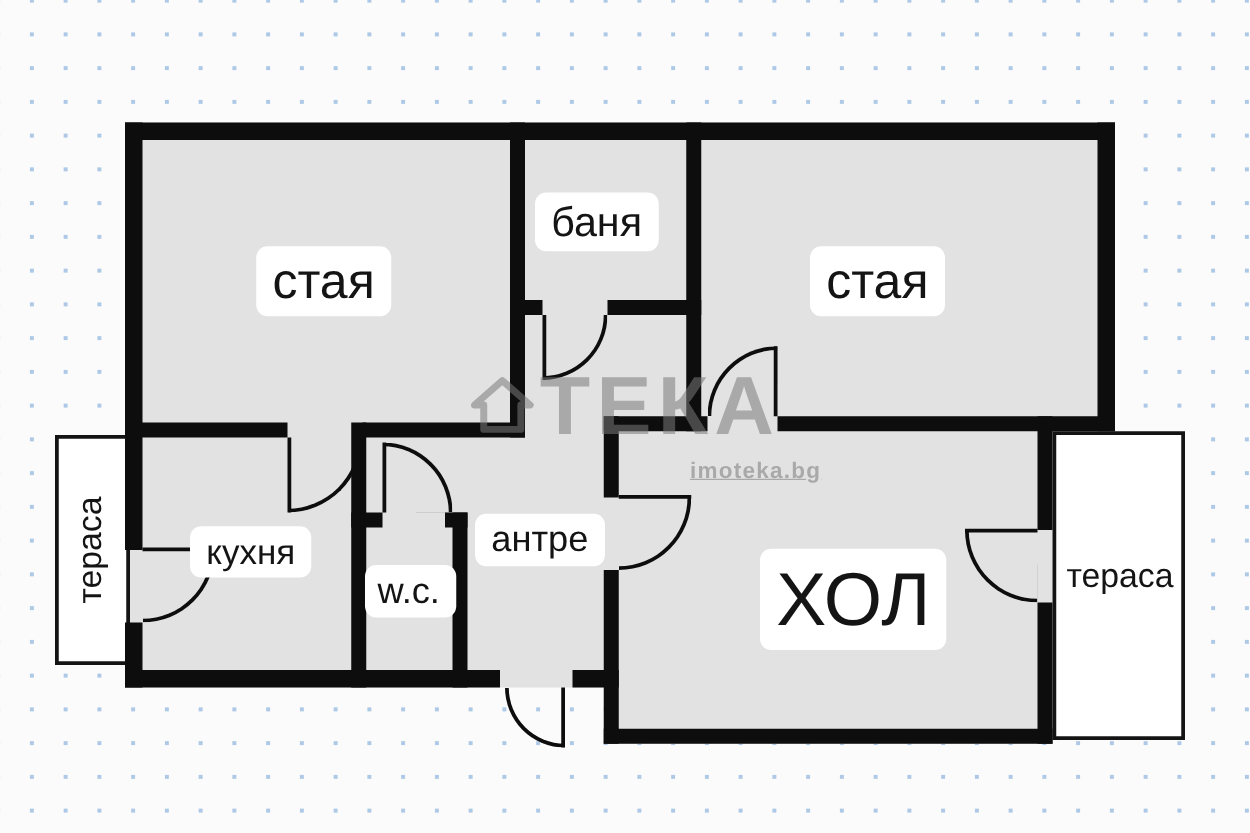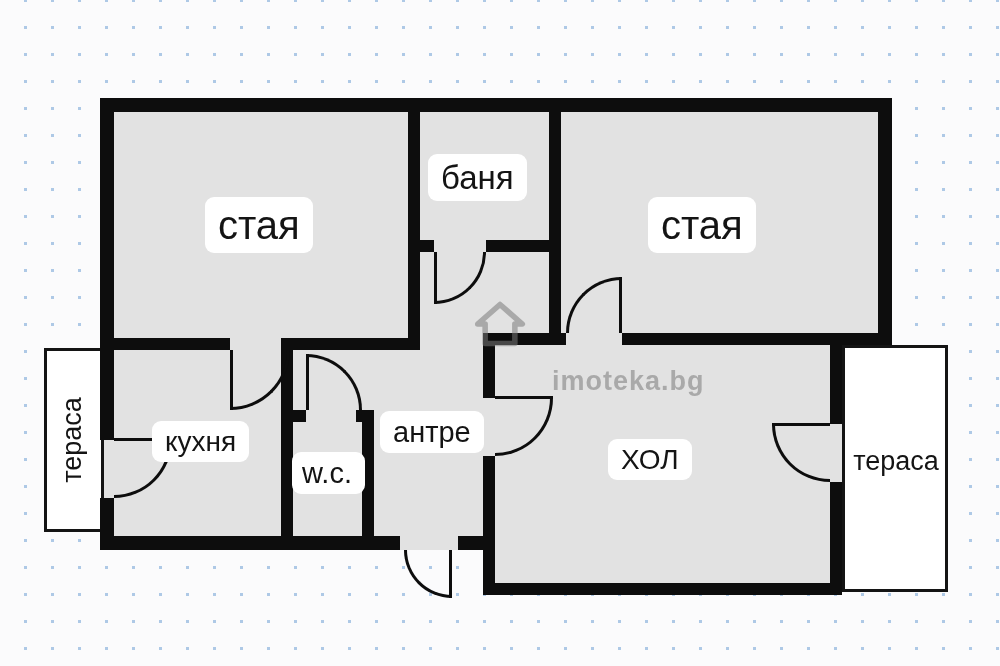--- a/index.html
+++ b/index.html
@@ -25,22 +25,23 @@
     position:absolute; z-index:4; color:#141414; font-size:27px; font-weight:500; white-space:nowrap;
   }
   .watermark {
     position:absolute; z-index:3; left:500px; top:324px; transform:translate(-50%,-50%);
     display:flex; align-items:center; gap:4px;
     font-size:66px; font-weight:700; letter-spacing:5px;
     color:rgba(122,122,122,0.55); white-space:nowrap;
   }
   .watermark-site {
     position:absolute; z-index:3; left:552px; top:366px;
-    font-size:27px; font-weight:700; letter-spacing:1px;
+    font-size:18px; font-weight:700; letter-spacing:1px;
     color:rgba(122,122,122,0.55);
+    text-decoration:underline;
   }
 </style>
 </head>
 <body>
 
 <div style="position:absolute;left:0;top:0;width:1000px;height:666px;">
 
   <div class="fill" style="left:100px;top:98px;width:792px;height:252px;"></div>
   <div class="fill" style="left:100px;top:338px;width:397px;height:212px;"></div>
   <div class="fill" style="left:483px;top:333px;width:359px;height:262px;"></div>
@@ -100,27 +101,28 @@
 
   <div class="arc" style="left:404px;top:550px;width:48px;height:48px;border-left:3px solid #0d0d0d;border-bottom:3px solid #0d0d0d;border-bottom-left-radius:100%;"></div>
   <div class="leaf" style="left:449px;top:550px;width:3px;height:48px;"></div>
 
   <div class="watermark">
     <span style="display:inline-flex;">
       <svg width="52" height="52" viewBox="0 0 56 56">
         <path d="M28 7 L52 28 L44 28 L44 49 L12 49 L12 28 L4 28 Z" fill="none" stroke="rgba(122,122,122,0.55)" stroke-width="6" stroke-linejoin="round"></path>
       </svg>
     </span>
+    <span>ТЕКА</span>
   </div>
   <div class="watermark-site">imoteka.bg</div>
 
   <div class="room-label" style="left:205px;top:197px;font-size:40px;">стая</div>
   <div class="room-label" style="left:428px;top:154px;font-size:33px;">баня</div>
   <div class="room-label" style="left:648px;top:197px;font-size:40px;">стая</div>
   <div class="room-label" style="left:152px;top:421px;font-size:28px;">кухня</div>
   <div class="room-label" style="left:292px;top:452px;font-size:29px;padding-left:10px;">w.c.</div>
   <div class="room-label" style="left:380px;top:411px;font-size:29px;">антре</div>
-  <div class="room-label" style="left:608px;top:439px;font-size:28px;">ХОЛ</div>
+  <div class="room-label" style="left:608px;top:439px;font-size:60px;">ХОЛ</div>
 
   <div class="terrace-label" style="left:72px;top:440px;transform:translate(-50%,-50%) rotate(-90deg);">тераса</div>
   <div class="terrace-label" style="left:896px;top:461px;transform:translate(-50%,-50%);">тераса</div>
 
 </div>
 
 </body></html>

